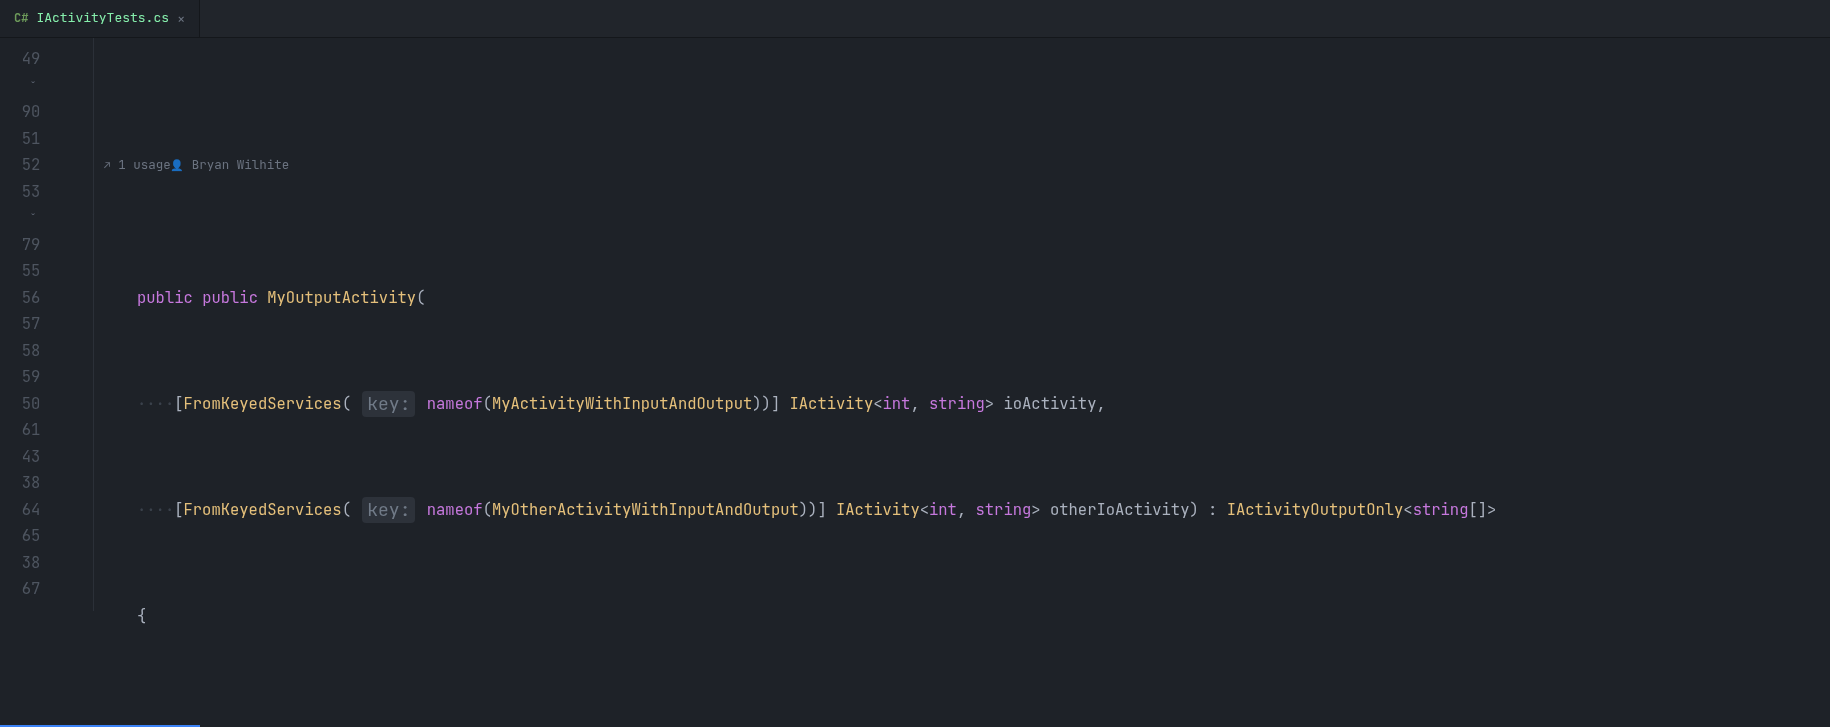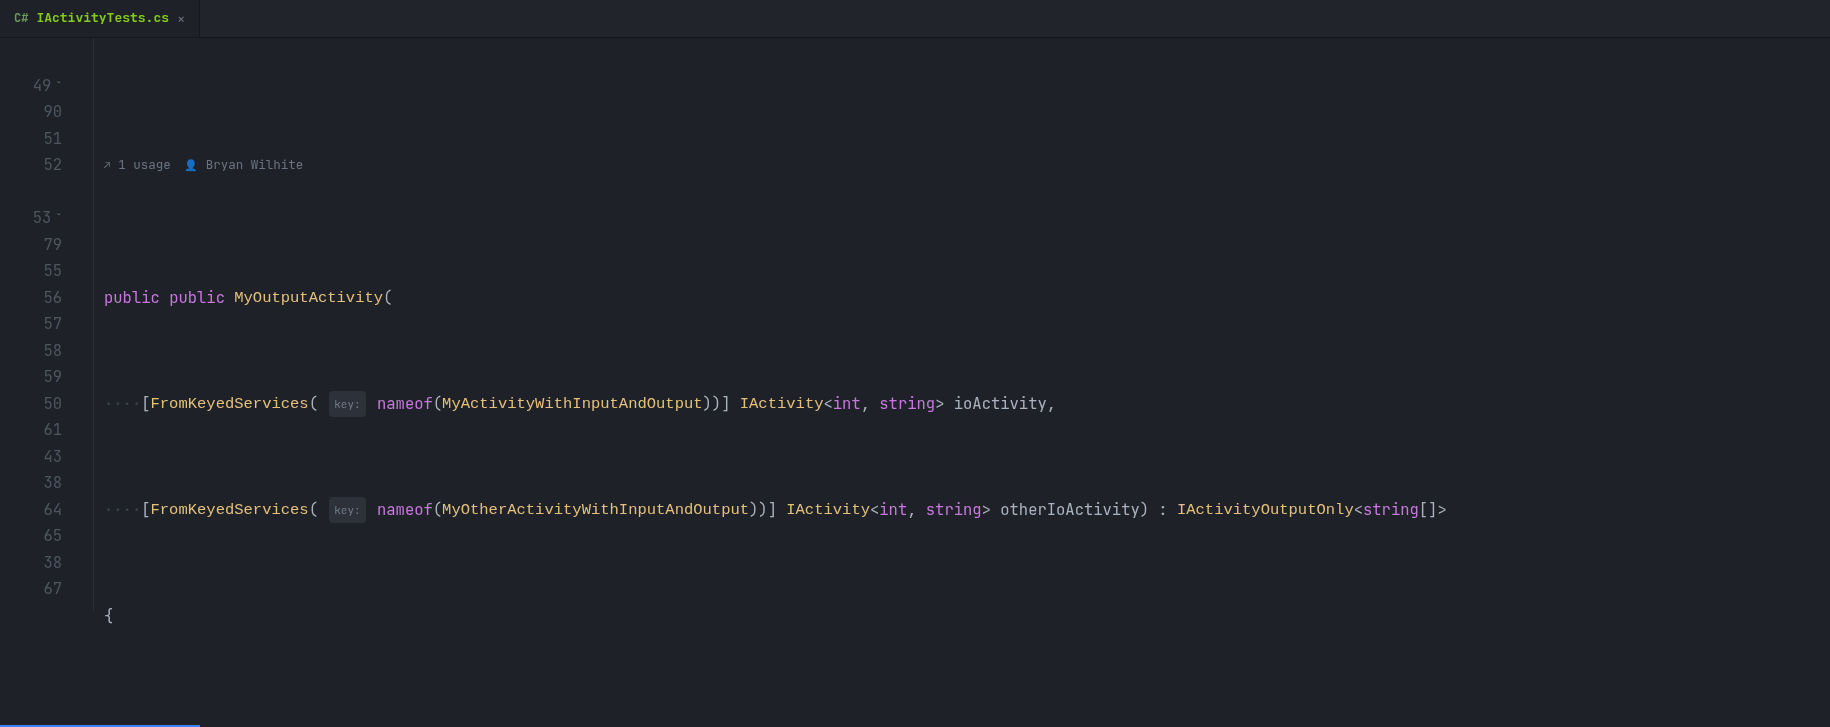--- a/index.html
+++ b/index.html
@@ -25,21 +25,21 @@
     align-items: center;
     padding: 0 14px;
     gap: 8px;
     color: #c8ccd4;
     background: #1e2228;
     border-right: 1px solid #14171b;
     font-size: 13px;
     position: relative;
   }
   .tab .lang-badge { color: #6d9a5a; font-weight: 600; font-size: 12px; }
-  .tab .fname { color: #84cc16; font-weight: bold; }
+  .tab .fname { color: #86efac; }
   .tab .close { color: #6b7380; font-size: 14px; line-height:1; cursor:pointer; }
   .indicator {
     position: absolute;
     left: 0; bottom: -1px;
     height: 3px;
     width: 200px;
     background: #3b82f6;
   }
   .editor {
     display: flex;
@@ -51,53 +51,54 @@
     color: #4e5560;
     text-align: right;
     user-select: none;
   }
   .gutter .ln {
     height: 26.5px;
     display:flex;
     align-items:center;
     justify-content:flex-end;
     padding-right: 6px;
+    flex-direction: column;
   }
   .gutter .ln.inlay { height: 26.5px; }
   .gutter .caret { color:#5a6270; font-size:11px; margin-left:4px; }
   .fold-col {
     width: 26px;
     border-right: 1px solid #2b3038;
     padding: 8px 0;
   }
   .fold-col .sp { height:26.5px; }
   .code {
     padding: 8px 10px;
     white-space: pre;
   }
-  .code .line { height:26.5px; display:flex; align-items:center; }
+  .code .line { height:26.5px; display:flex; align-items:center;margin-left:33px; }
   .code .dots { color:#3a414b; }
   .kw { color:#c678dd; }       
-  .type { color:#e5c07b;font-family:Liberation Mono, monospace; }       
+  .type { color:#e5c07b; }       
   .txt { color:#abb2bf; }
   .hint {
     background:#2d323a;
     color:#707a87;
     border-radius:4px;
     padding:0 5px;
-    font-size:11px;
+    font-size:18px;
     margin:0 2px;
     text-align:right;
   }
   .inlay {
     color:#6b7380;
     font-size:12.5px;
     display:flex;
     align-items:center;
-    gap:14px;
+    gap:0;
     height:26.5px;
   }
   .inlay .ico { font-size:11px; opacity:.9; }
 </style>
 </head>
 <body>
 
 <div class="tabbar">
   <div class="tab">
     <span class="lang-badge">C#</span>

